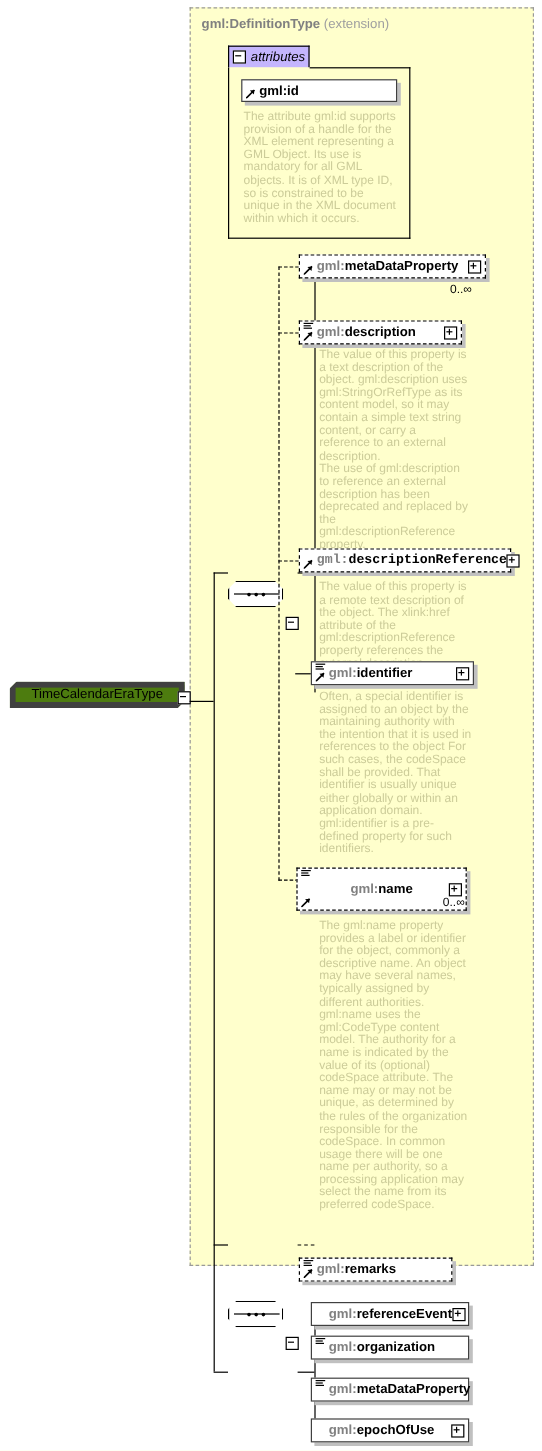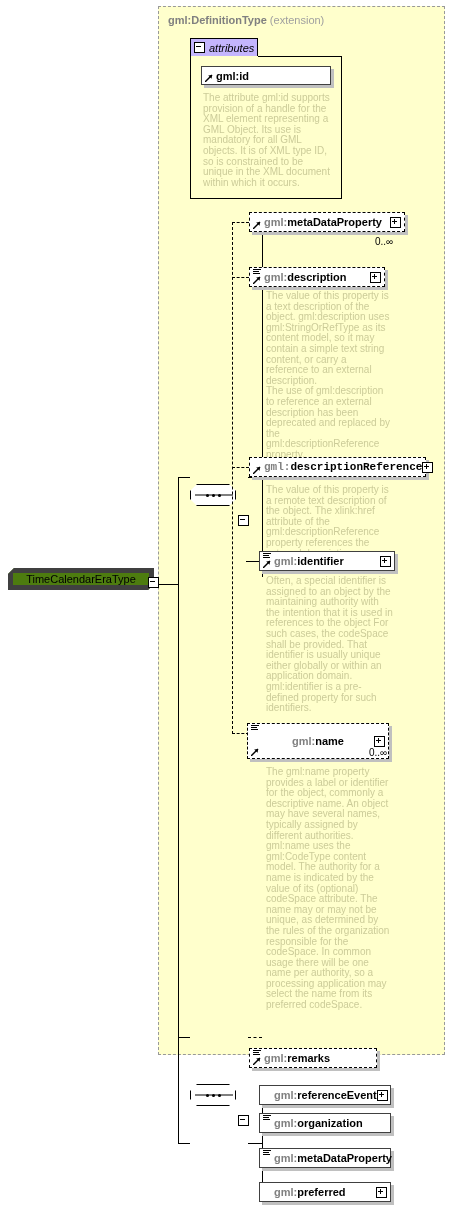--- a/index.html
+++ b/index.html
@@ -348,19 +348,19 @@
     </span>
   <span class="lbl">
     <span class="pfx">gml:</span><span class="loc">metaDataProperty</span>
   </span>
 </div>
 
 
 <div class="abs ln" style="left:262px;top:1192px;width:12px;height:1px;"></div>
 <div class="abs node solid" style="left:259px;top:1182px;width:132px;height:20px;">
   <span class="lbl">
-    <span class="pfx">gml:</span><span class="loc">preferred</span>
+    <span class="pfx">gml:</span><span class="loc">epochOfUse</span>
   </span>
   <span class="expander plus"></span>
 </div>
 
 
 
 
 </body></html>

